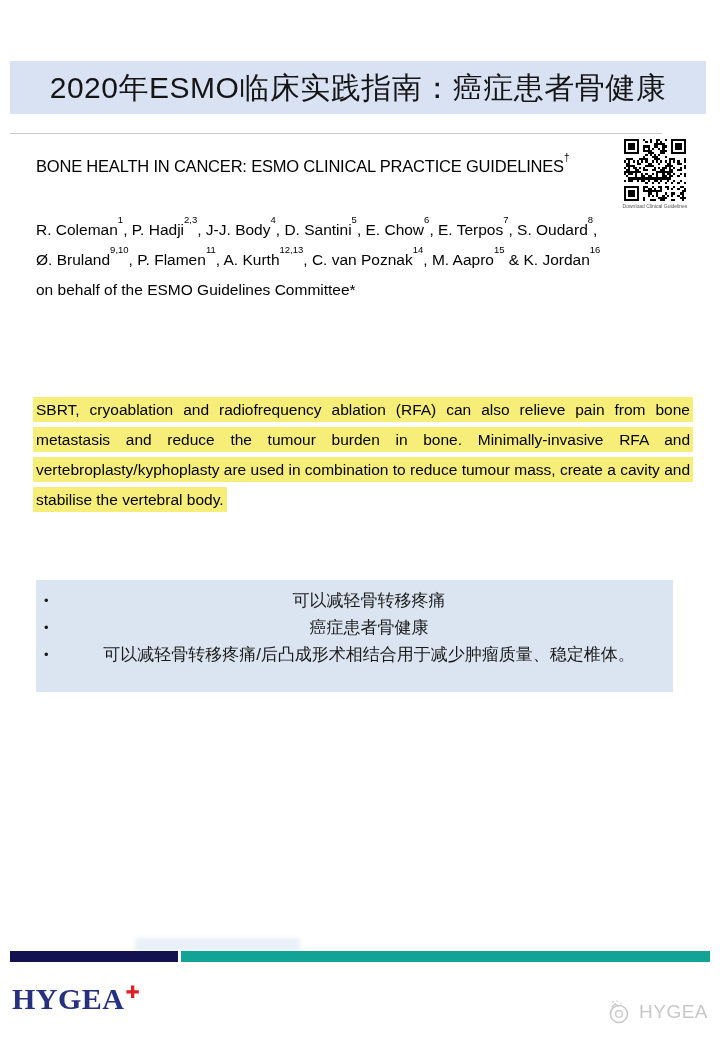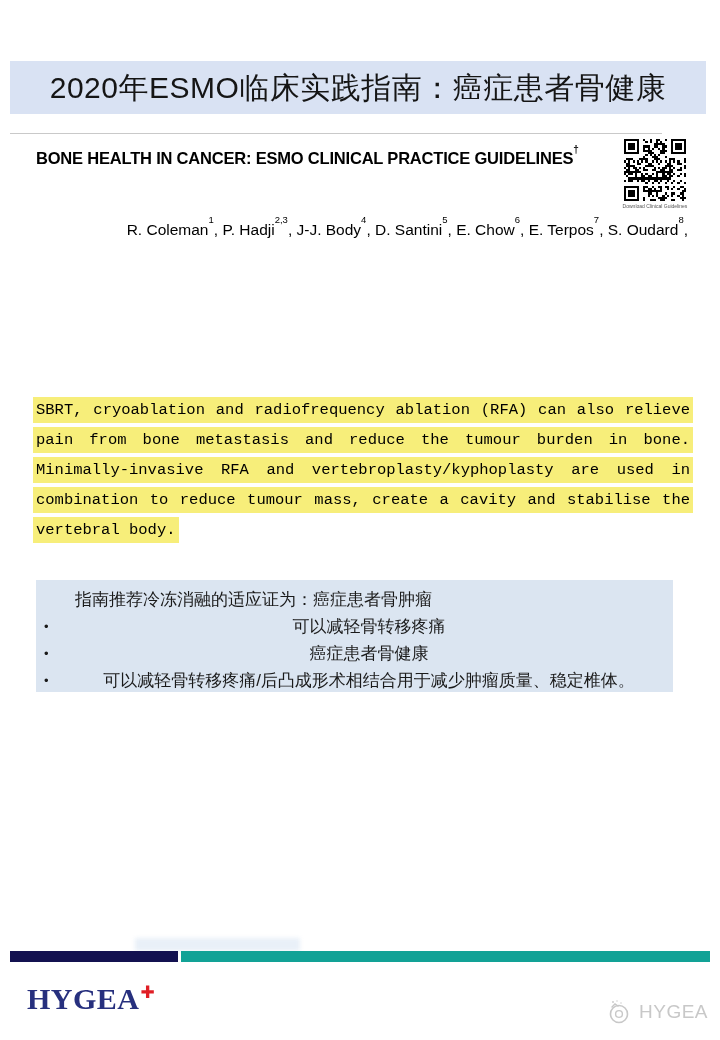--- a/index.html
+++ b/index.html
@@ -19,41 +19,41 @@
   }
   .banner-title{
     font-size:30px;line-height:32px;color:#151515;
     letter-spacing:0.5px;white-space:nowrap;
   }
   
   .hairline{
     position:absolute;left:10px;top:133px;width:652px;height:1px;background:#c9c9c9;
   }
   .paper-title{
-    position:absolute;left:36px;top:148px;width:580px;
-    font-size:16.5px;font-weight:bold;letter-spacing:-0.2px;line-height:20px;color:#000;
+    position:absolute;left:36px;top:156px;width:580px;
+    font-size:16.5px;font-weight:normal;letter-spacing:-0.2px;line-height:20px;color:#000;
   }
   .paper-title sup{font-size:10px;line-height:0;position:relative;top:-5px;}
   .qr{
     position:absolute;left:624px;top:139px;width:62px;height:62px;
   }
   .qr svg{display:block;width:62px;height:62px;}
   .qr-caption{
     position:absolute;left:610px;top:203px;width:90px;
     font-size:5px;line-height:6px;color:#555;text-align:center;letter-spacing:0;
   }
   .authors{
     position:absolute;left:36px;top:215px;width:652px;
-    font-size:15.5px;line-height:30px;color:#000;text-align:right;
+    font-size:15.5px;line-height:30px;color:#000;
   }
   .authors sup{font-size:9.5px;line-height:0;position:relative;top:-6px;letter-spacing:0;}
   
   .highlight-block{
     position:absolute;left:33px;top:395px;width:660px;
-    font-size:15.5px;line-height:30px;text-align:justify;color:#000;font-family:Liberation Mono, monospace;
+    font-size:15.5px;line-height:30px;text-align:justify;color:#000;
   }
   .highlight-block .hl{
     background:#F7EE7A;
     padding:4px 3px;
     -webkit-box-decoration-break:clone;
     box-decoration-break:clone;
   }
   
   .rec-box{
     position:absolute;left:36px;top:580px;width:637px;height:112px;
@@ -70,21 +70,20 @@
     position:absolute;left:135px;top:938px;width:165px;height:13px;
     background:rgba(206,221,240,0.45);filter:blur(2px);
   }
   .bar-navy{position:absolute;left:10px;top:951px;width:168px;height:11px;background:#131150;}
   .bar-teal{position:absolute;left:181px;top:951px;width:529px;height:11px;background:#12A296;}
   .logo{
     position:absolute;left:12px;top:982px;
     font-family:"Liberation Serif", serif;font-weight:bold;
     font-size:30px;line-height:34px;color:#27307E;letter-spacing:0.5px;
     white-space:nowrap;
-    margin-left:15px;
   }
   .logo .cross{
     font-size:17px;color:#E01E25;position:relative;top:-11px;margin-left:1px;
     font-family:"DejaVu Sans", sans-serif;font-weight:bold;
   }
   .watermark{
     position:absolute;left:604px;top:996px;height:32px;
     display:flex;align-items:center;gap:5px;color:#C8C8C8;
   }
   .watermark .wm-text{
@@ -399,28 +398,29 @@
         <rect x="2" y="2" width="3" height="3"></rect>
         <rect x="24" y="2" width="3" height="3"></rect>
         <rect x="2" y="24" width="3" height="3"></rect>
       </g>
     </svg>
   </div>
   <div class="qr-caption">Download Clinical Guidelines</div>
 
   <div class="authors">
     <div><span>R. Coleman</span><sup>1</sup><span>, P. Hadji</span><sup>2,3</sup><span>, J-J. Body</span><sup>4</sup><span>, D. Santini</span><sup>5</sup><span>, E. Chow</span><sup>6</sup><span>, E. Terpos</span><sup>7</sup><span>, S. Oudard</span><sup>8</sup><span>,</span></div>
+    <div><span>Ø. Bruland</span><sup>9,10</sup><span>, P. Flamen</span><sup>11</sup><span>, A. Kurth</span><sup>12,13</sup><span>, C. van Poznak</span><sup>14</sup><span>, M. Aapro</span><sup>15</sup><span> &amp; K. Jordan</span><sup>16</sup></div>
+    <div>on behalf of the ESMO Guidelines Committee*</div>
   </div>
 
   <div class="highlight-block">
     <span class="hl">SBRT, cryoablation and radiofrequency ablation (RFA) can also relieve pain from bone metastasis and reduce the tumour burden in bone. Minimally-invasive RFA and vertebroplasty/kyphoplasty are used in combination to reduce tumour mass, create a cavity and stabilise the vertebral body.</span>
   </div>
 
   <div class="rec-box">
-    <div class="rec-heading">指南推荐冷冻消融的适应证为：癌症患者骨肿瘤</div>
     <div class="rec-row">
       <span class="rec-dot">•</span>
       <span class="rec-text">可以减轻骨转移疼痛</span>
     </div>
     <div class="rec-row">
       <span class="rec-dot">•</span>
       <span class="rec-text">癌症患者骨健康</span>
     </div>
     <div class="rec-row">
       <span class="rec-dot">•</span>

